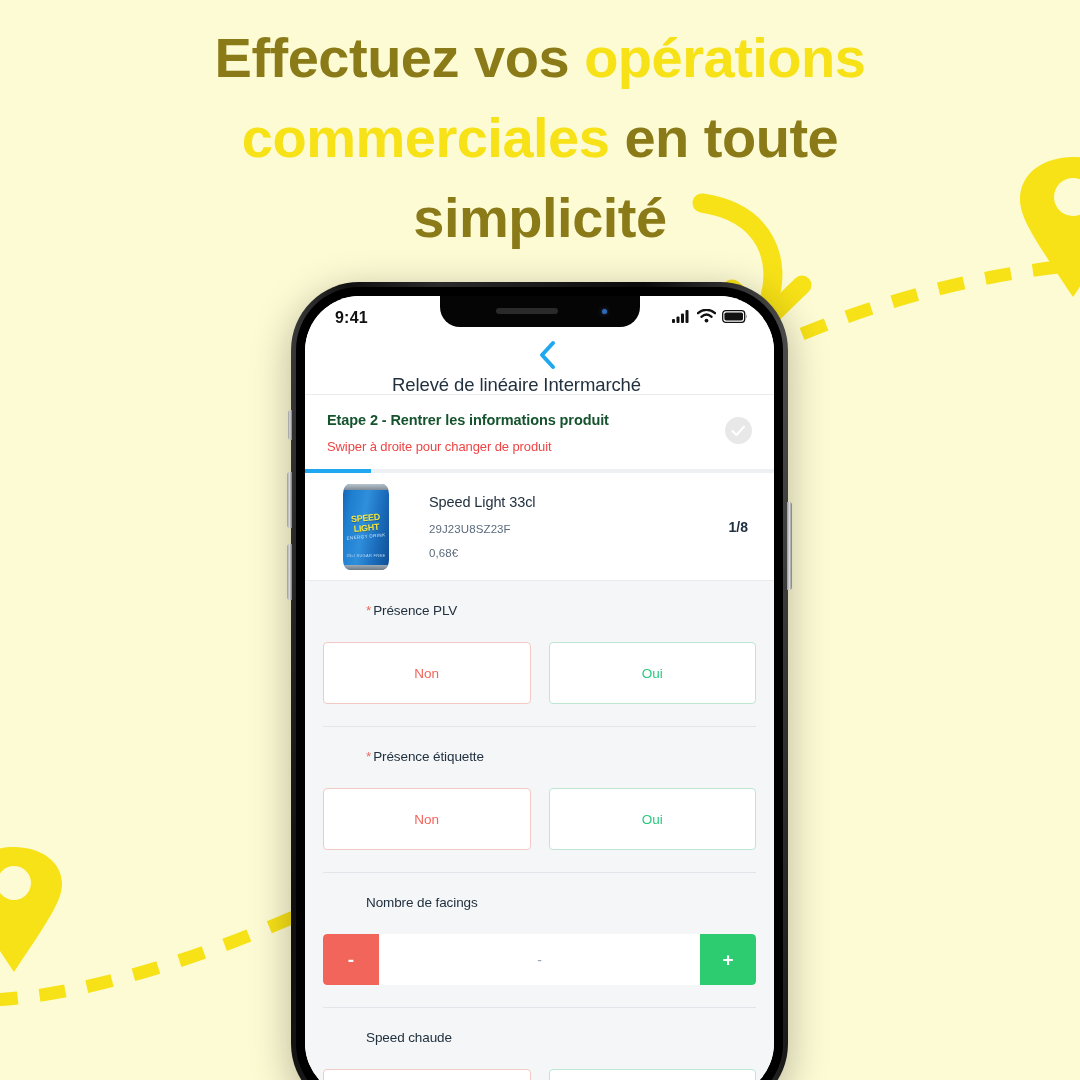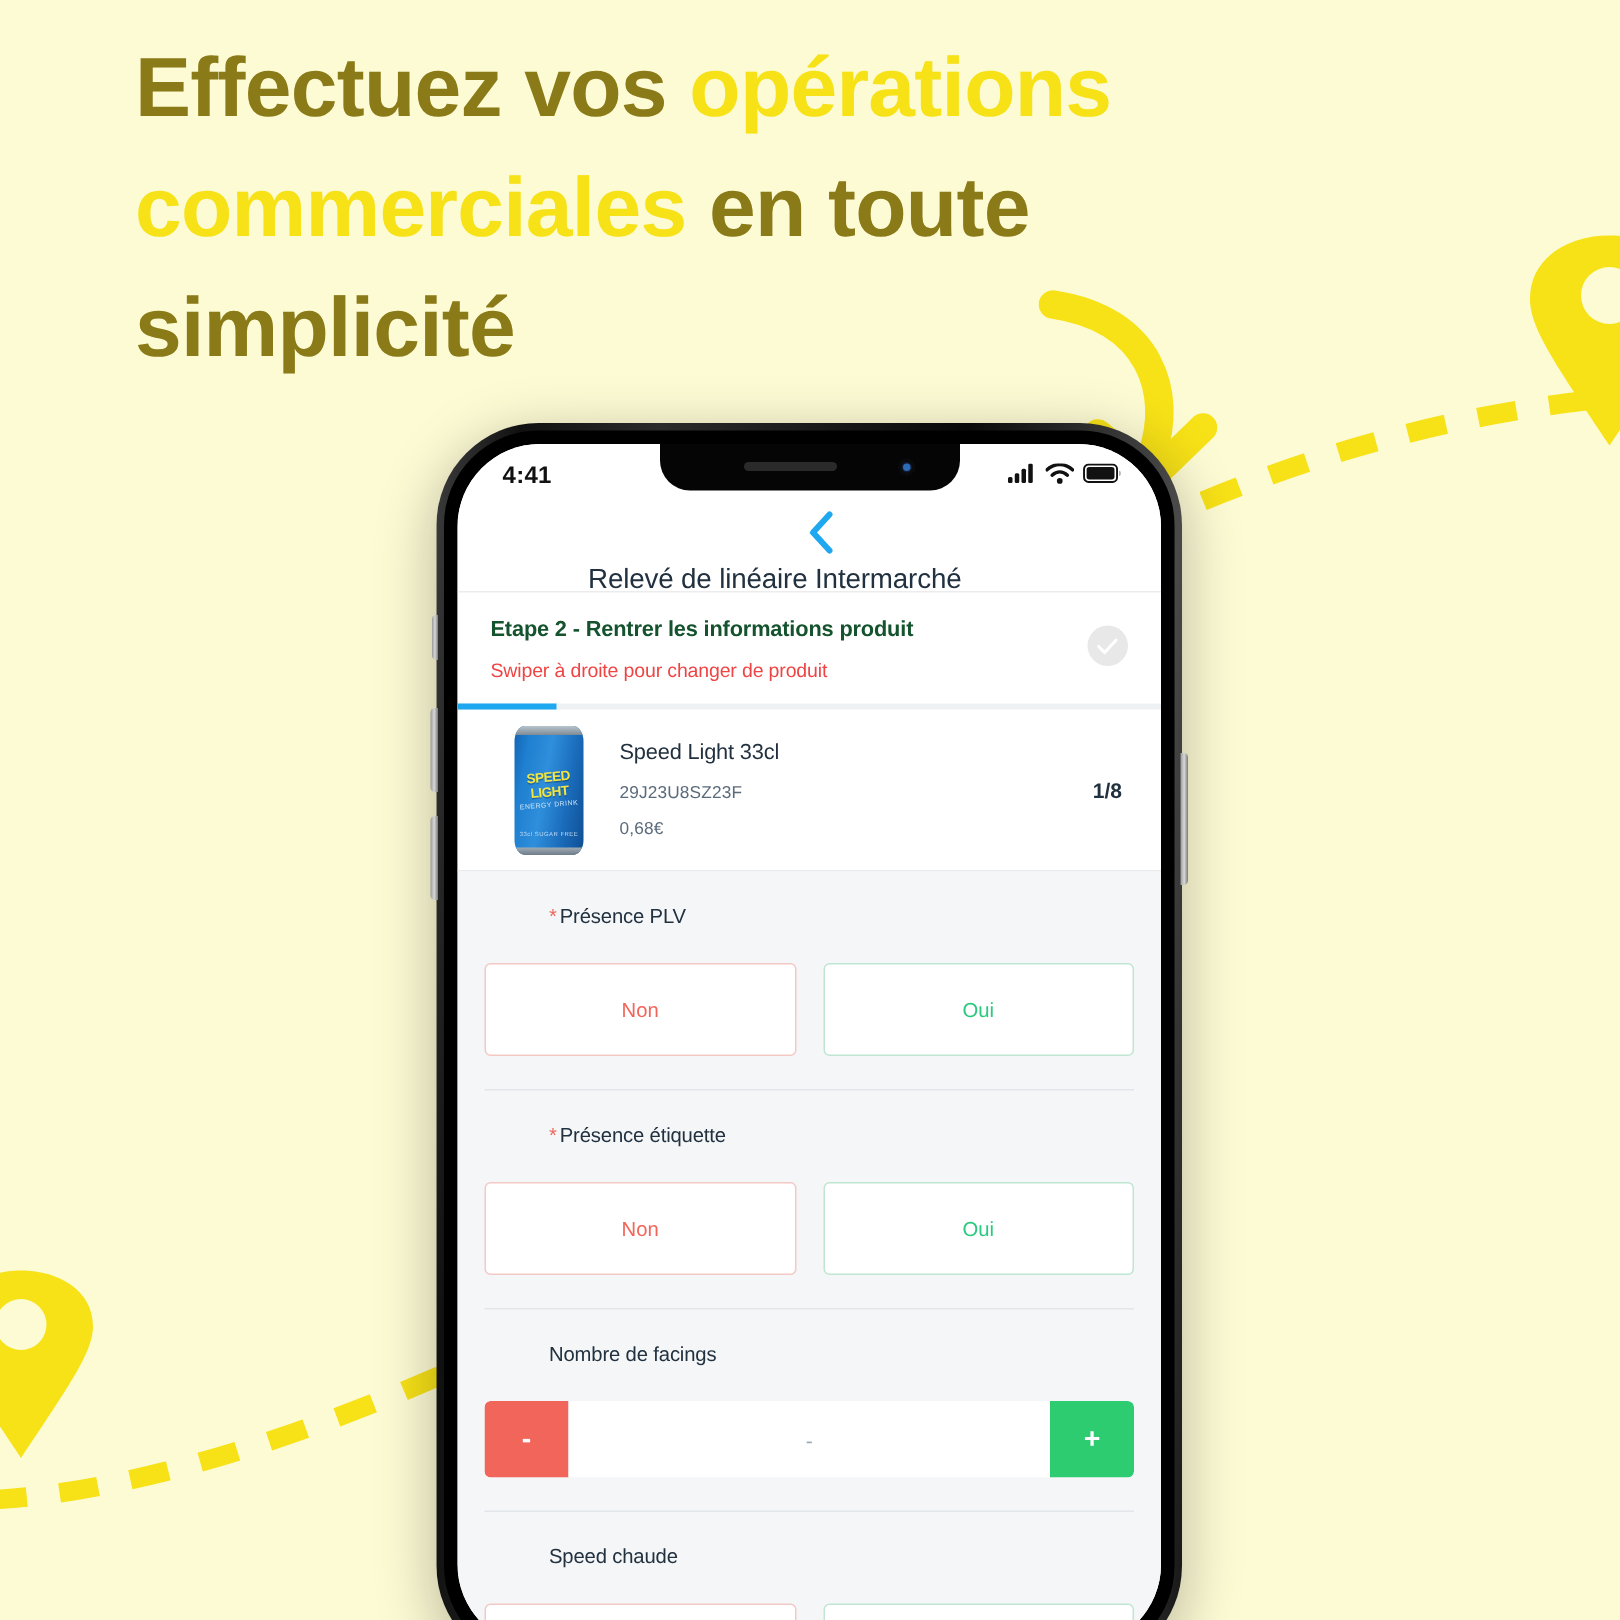--- a/index.html
+++ b/index.html
@@ -14,20 +14,21 @@
     overflow: hidden;
     position: relative;
   }
 
   
   .headline {
     position: absolute;
     top: 18px;
     left: 0;
     width: 1080px;
+    text-align: center;
     font-size: 56px;
     line-height: 80px;
     font-weight: bold;
     letter-spacing: -0.5px;
     color: #8a7a18;
     z-index: 5;
   }
   .headline .hl { color: #f7e117; }
   .headline-line { display: block; padding: 0 90px; }
 
@@ -218,21 +219,21 @@
   }
   .can-sub {
     position:absolute; left:0; right:0; top:50px;
     text-align:center; color:#cfe6fa; font-size:4.5px; letter-spacing:0.4px;
     transform: rotate(-5deg);
   }
   .can-foot {
     position:absolute; left:0; right:0; bottom:12px;
     text-align:center; color:#bcd9f4; font-size:4px; letter-spacing:0.3px;
   }
-  .product-info { flex: 1; padding-left: 24px; }
+  .product-info { flex: 1; padding-left: 40px; }
   .product-name { font-size: 14.5px; color: #22313f; letter-spacing: -0.1px; }
   .product-sku  { font-size: 11.5px; color: #5b6b7b; margin-top: 13px; letter-spacing: 0.1px; }
   .product-price{ font-size: 11.5px; color: #5b6b7b; margin-top: 12px; letter-spacing: 0.1px; }
   .product-count{ font-size: 14px; font-weight: bold; color: #22313f; padding-right: 4px; }
 
   
   .form-body {
     position: absolute; top: 285px; left: 0; right: 0; bottom: 0;
     background: #f4f6f8;
     overflow: hidden;
@@ -336,21 +337,21 @@
   <div class="btn-side btn-power"></div>
 
   <div class="phone-screen">
 
     <div class="notch">
       <div class="notch-speaker"></div>
       <div class="notch-cam"></div>
     </div>
 
     <div class="statusbar">
-      <div class="status-time">4:41</div>
+      <div class="status-time">9:41</div>
       <div class="status-icons">
         <span>
           <svg width="19" height="13" viewBox="0 0 19 13">
             <rect x="0" y="9" width="3" height="4" rx="1" fill="#111"></rect>
             <rect x="4.5" y="6.5" width="3" height="6.5" rx="1" fill="#111"></rect>
             <rect x="9" y="3.5" width="3" height="9.5" rx="1" fill="#111"></rect>
             <rect x="13.5" y="0" width="3" height="13" rx="1" fill="#111"></rect>
           </svg>
         </span>
         <span>

